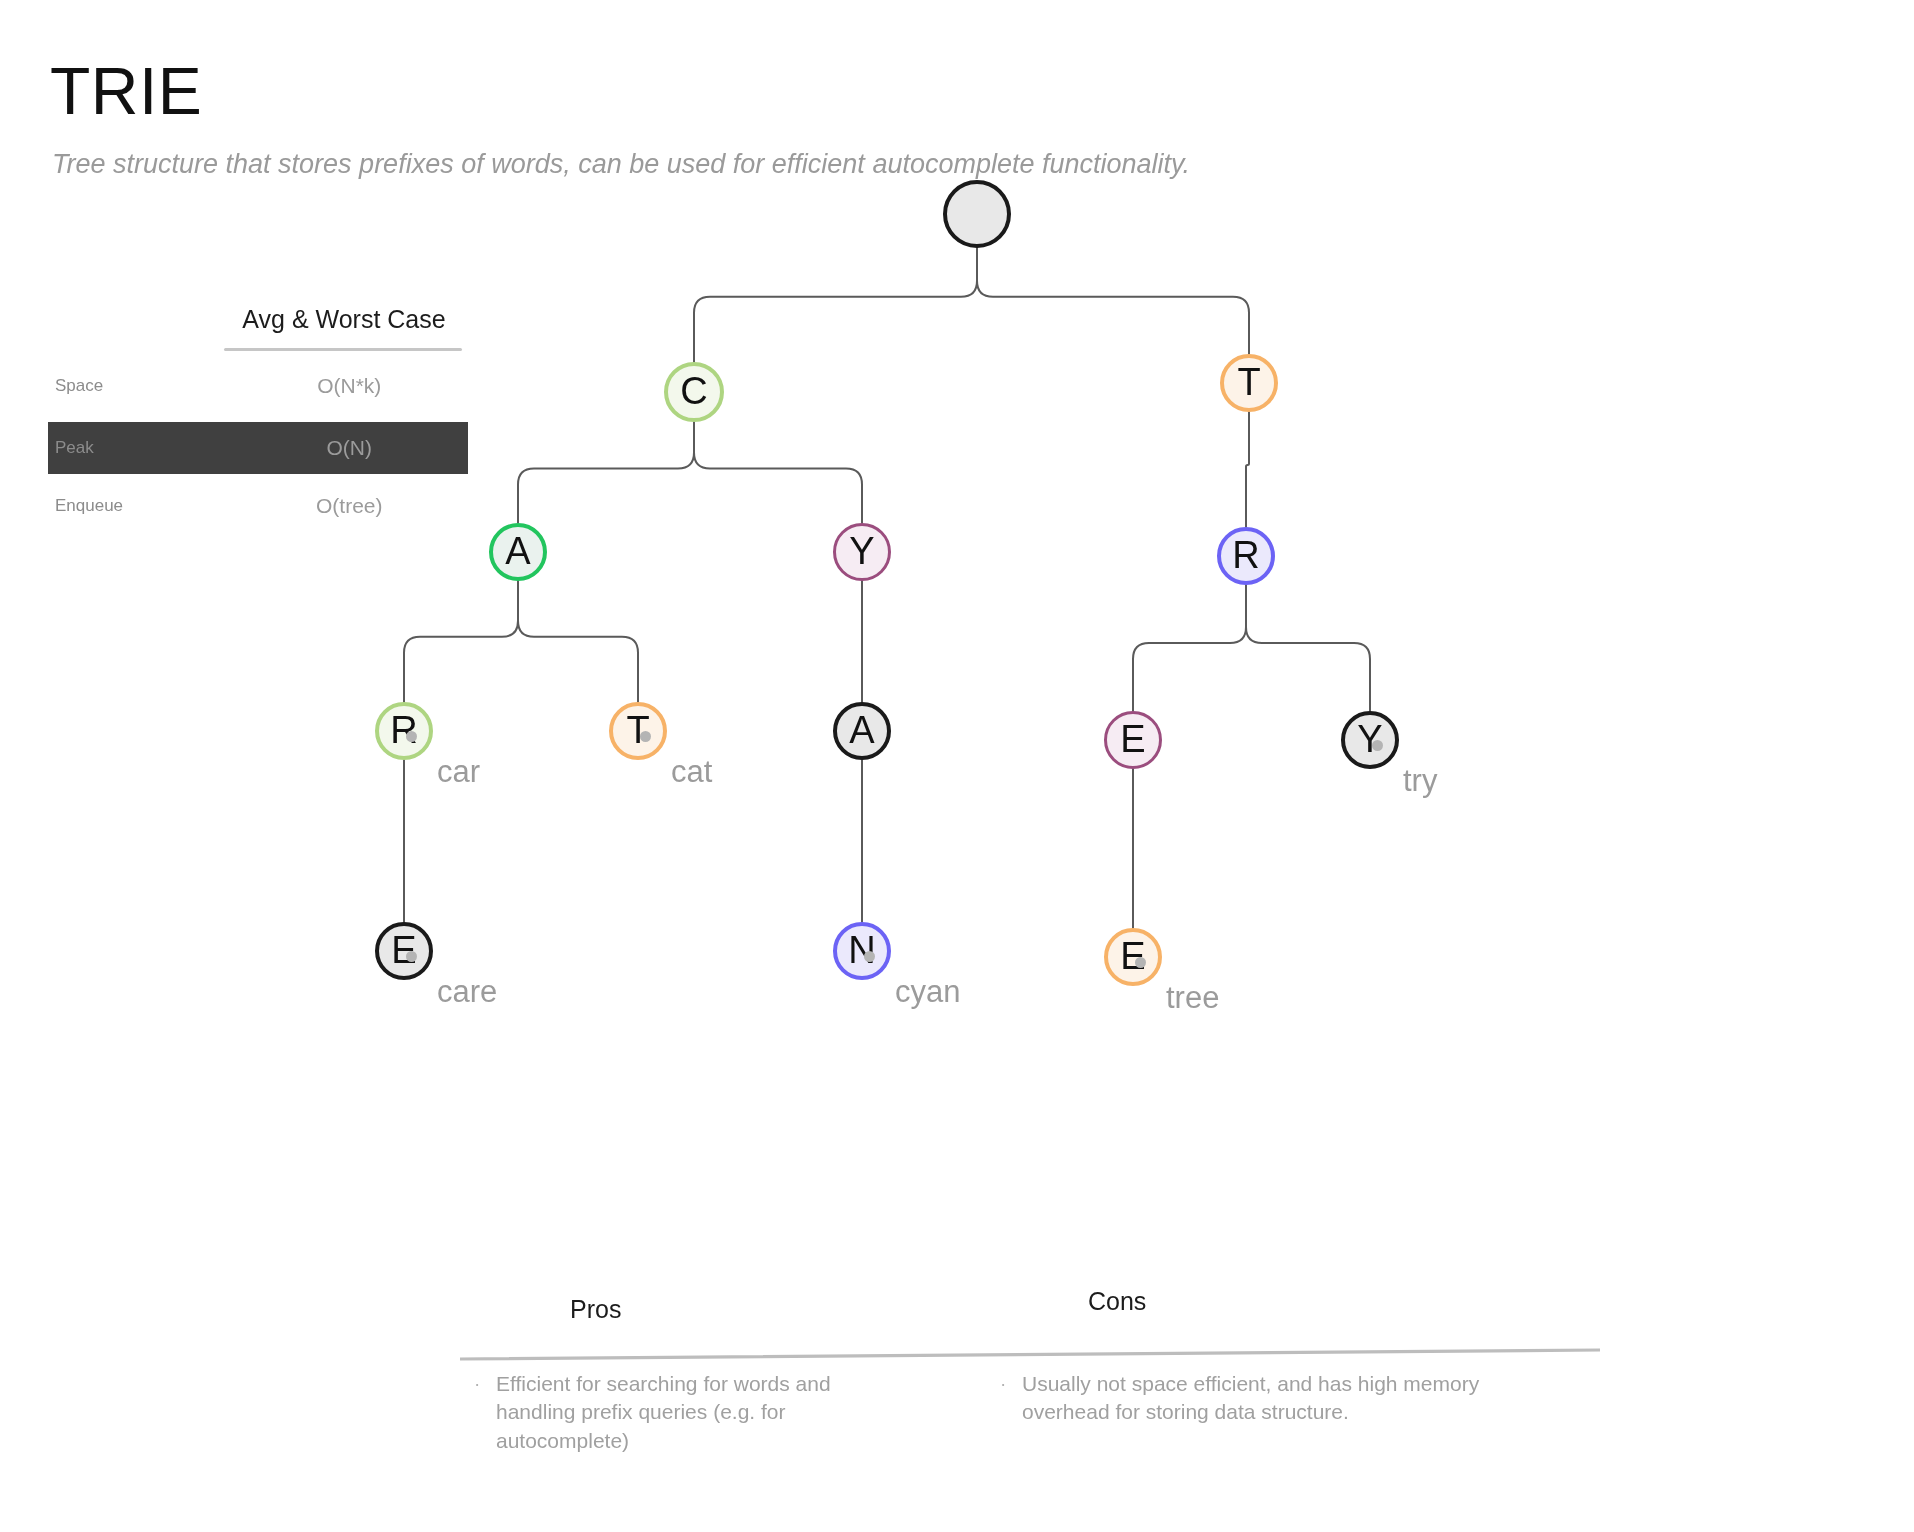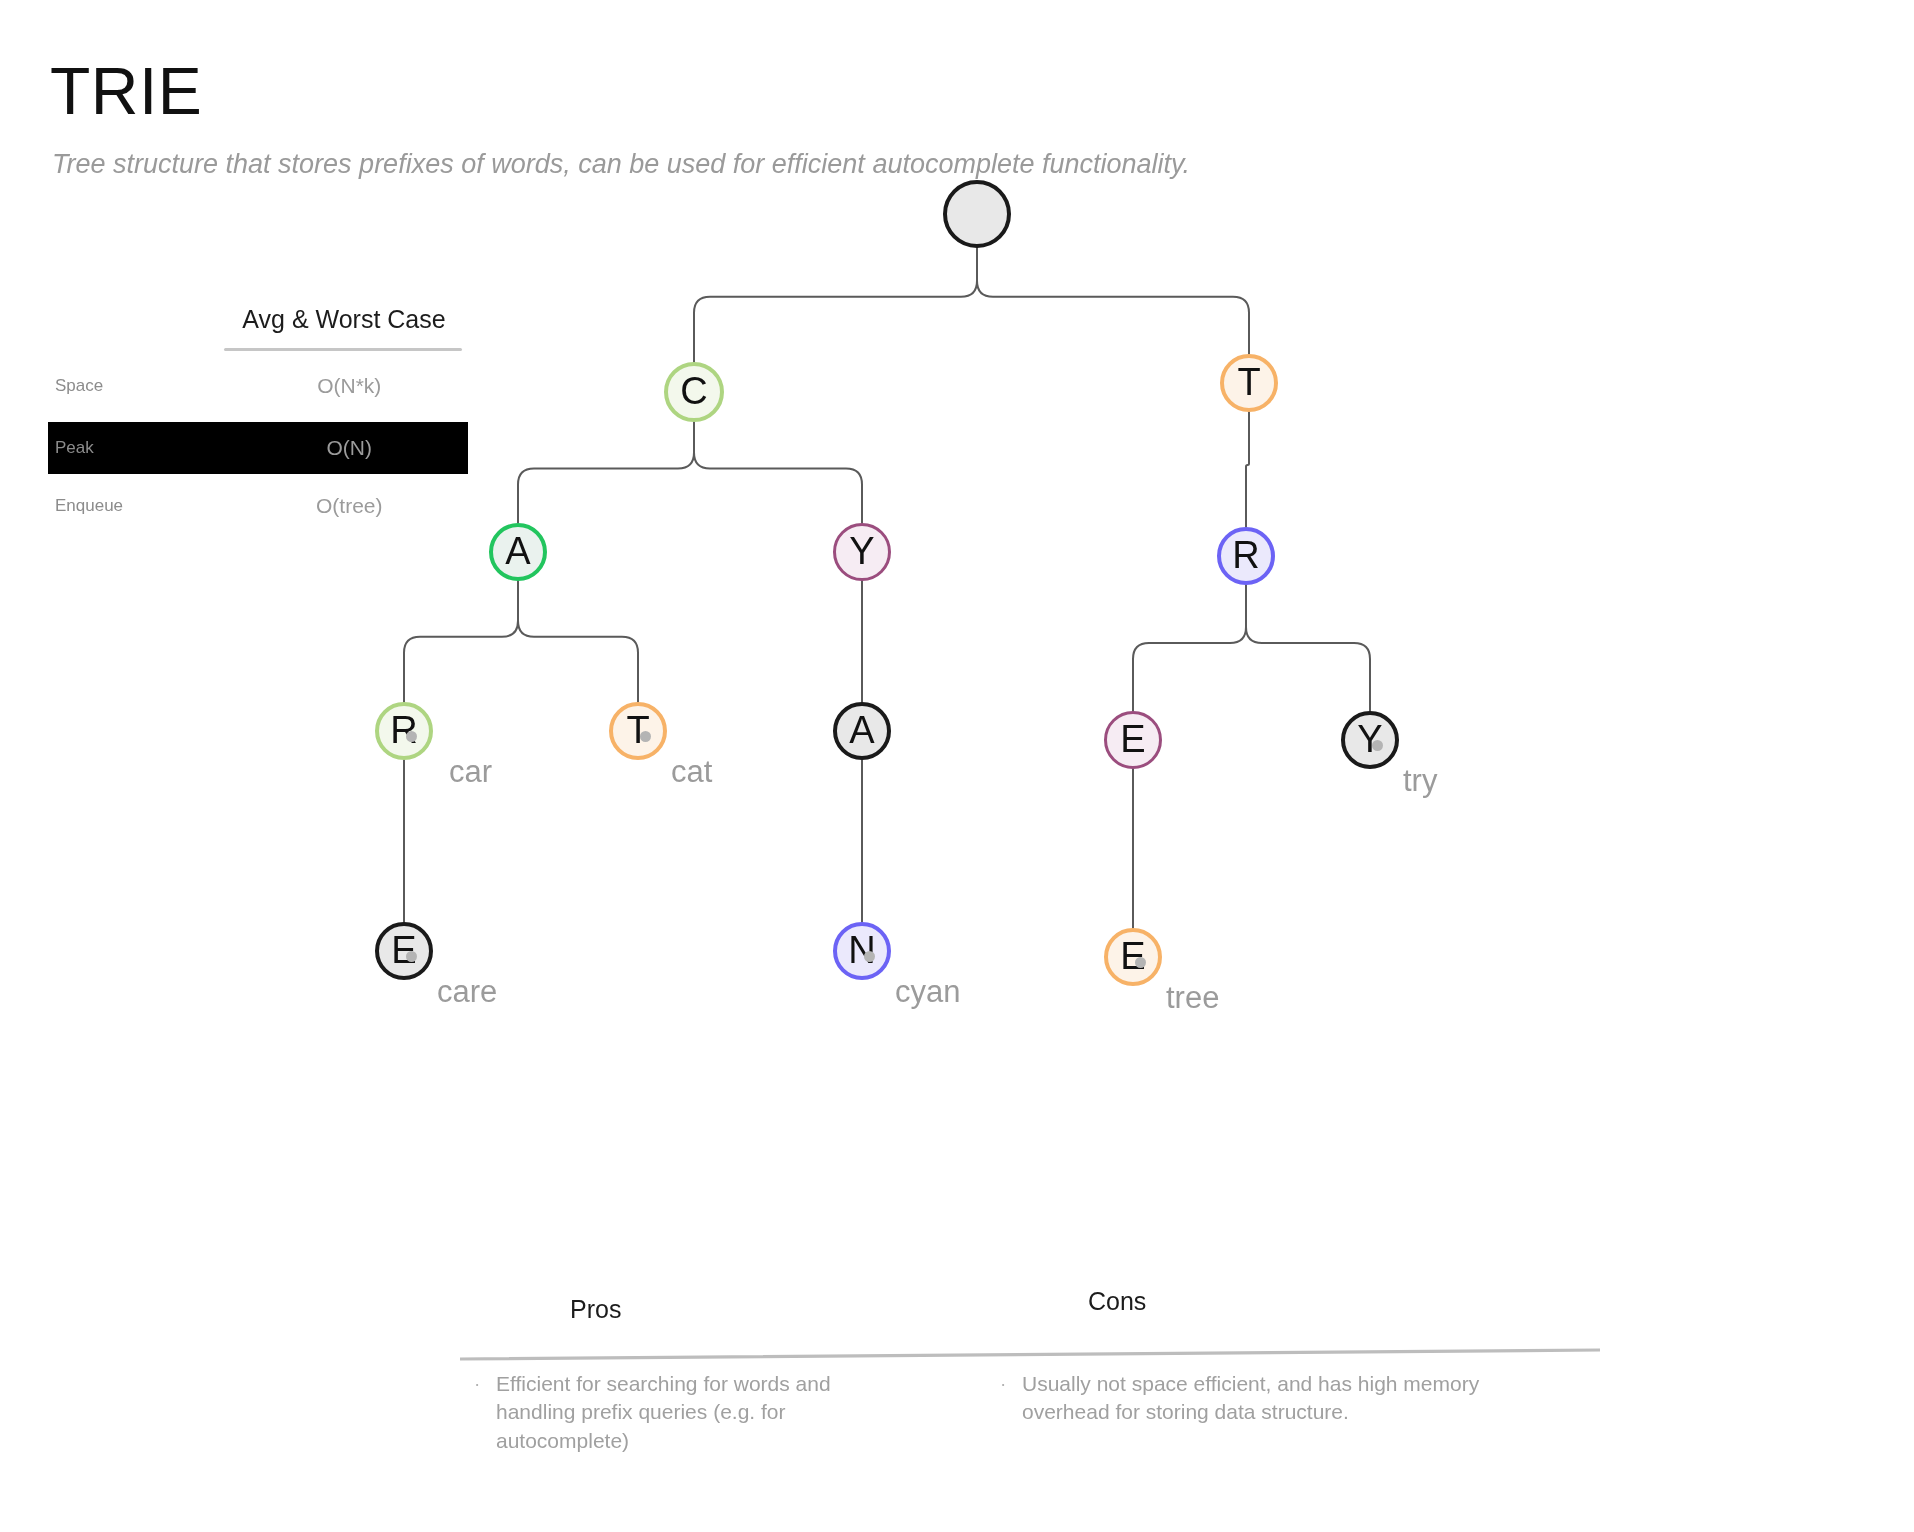--- a/index.html
+++ b/index.html
@@ -68,21 +68,21 @@
     position: absolute;
     left: 0;
     width: 420px;
     height: 52px;
     display: flex;
     align-items: center;
   }
   .cx-row.r0 { top: 55px; }
   .cx-row.r1 { top: 117px; }
   .cx-row.r2 { top: 175px; }
-  .cx-row.highlight { background: #000000; }
+  .cx-row.highlight { background: #404040; }
   .cx-name {
     width: 176px;
     font-size: 17px;
     color: #8c8c8c;
     padding-left: 0px;
     box-sizing: border-box;
     margin-left: 7px;
   }
   .cx-value {
     width: 238px;
@@ -232,21 +232,21 @@
     <div class="tree-node" style="left: 833px; top: 523px; width: 58px; height: 58px; border: 3px solid rgb(155, 77, 126); background: rgb(246, 236, 243);">
       <span class="node-letter">Y</span>
     </div>
     <div class="tree-node" style="left: 1217px; top: 527px; width: 58px; height: 58px; border: 4px solid rgb(108, 99, 245); background: rgb(235, 233, 252);">
       <span class="node-letter">R</span>
     </div>
     <div class="tree-node" style="left: 375px; top: 702px; width: 58px; height: 58px; border: 4px solid rgb(174, 213, 129); background: rgb(243, 248, 236);">
       <span class="node-letter">R</span>
       <span class="node-terminal-dot"></span>
     </div>
-    <div class="node-word" style="left: 449px; top: 754px;">car</div>
+    <div class="node-word" style="left: 437px; top: 754px;">car</div>
     <div class="tree-node" style="left: 609px; top: 702px; width: 58px; height: 58px; border: 4px solid rgb(247, 178, 103); background: rgb(253, 243, 232);">
       <span class="node-letter">T</span>
       <span class="node-terminal-dot"></span>
     </div>
     <div class="node-word" style="left: 671px; top: 754px;">cat</div>
     <div class="tree-node" style="left: 833px; top: 702px; width: 58px; height: 58px; border: 4px solid rgb(26, 26, 26); background: rgb(232, 232, 232);">
       <span class="node-letter">A</span>
     </div>
     <div class="tree-node" style="left: 1104px; top: 711px; width: 58px; height: 58px; border: 3px solid rgb(155, 77, 126); background: rgb(246, 236, 243);">
       <span class="node-letter">E</span>

